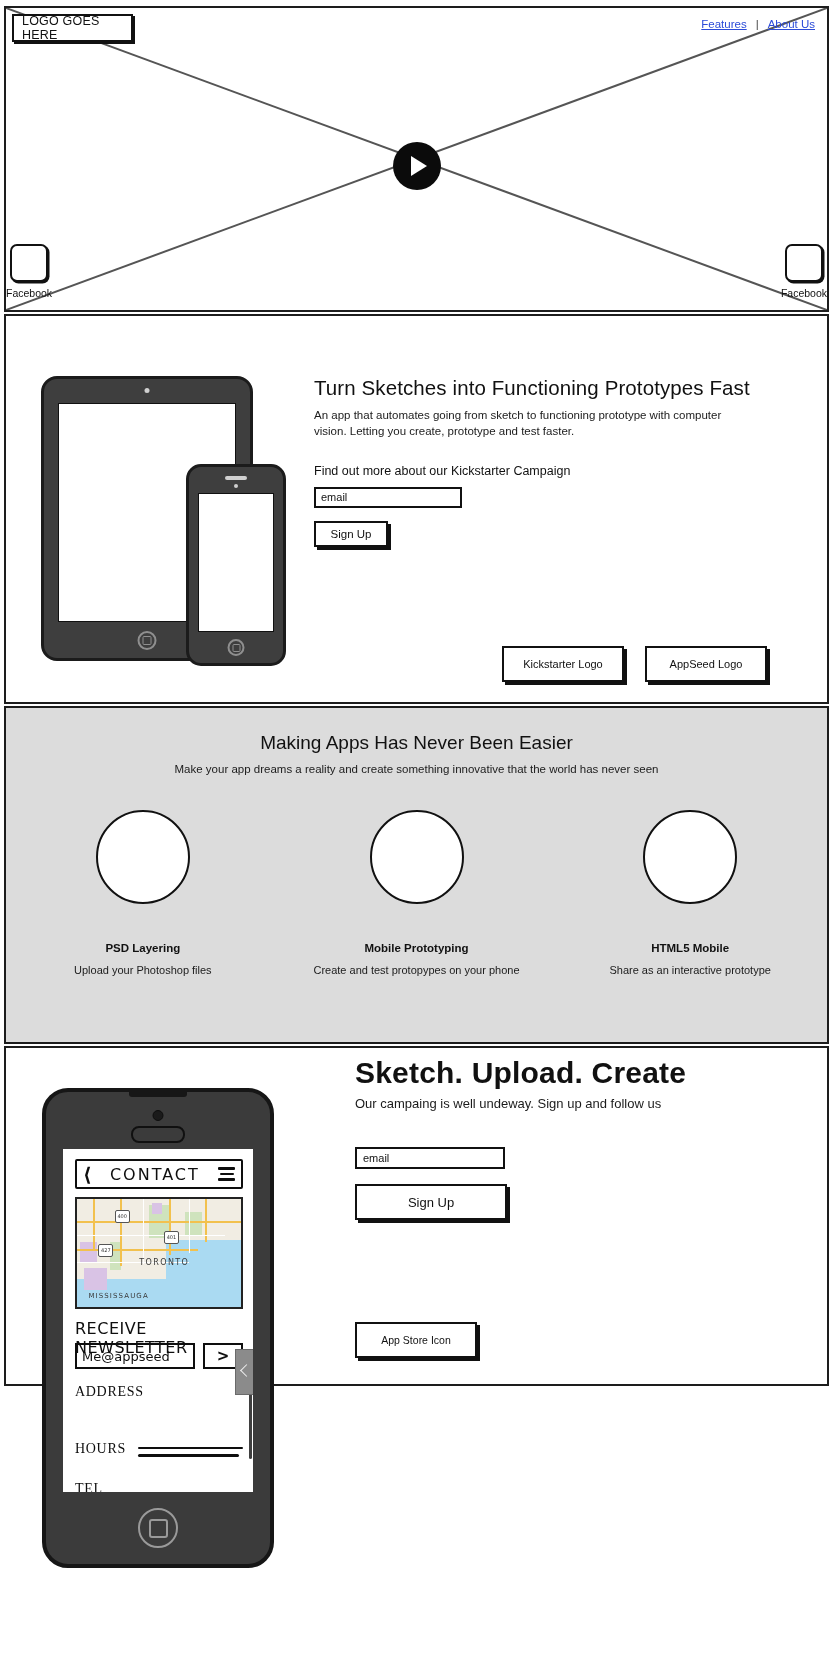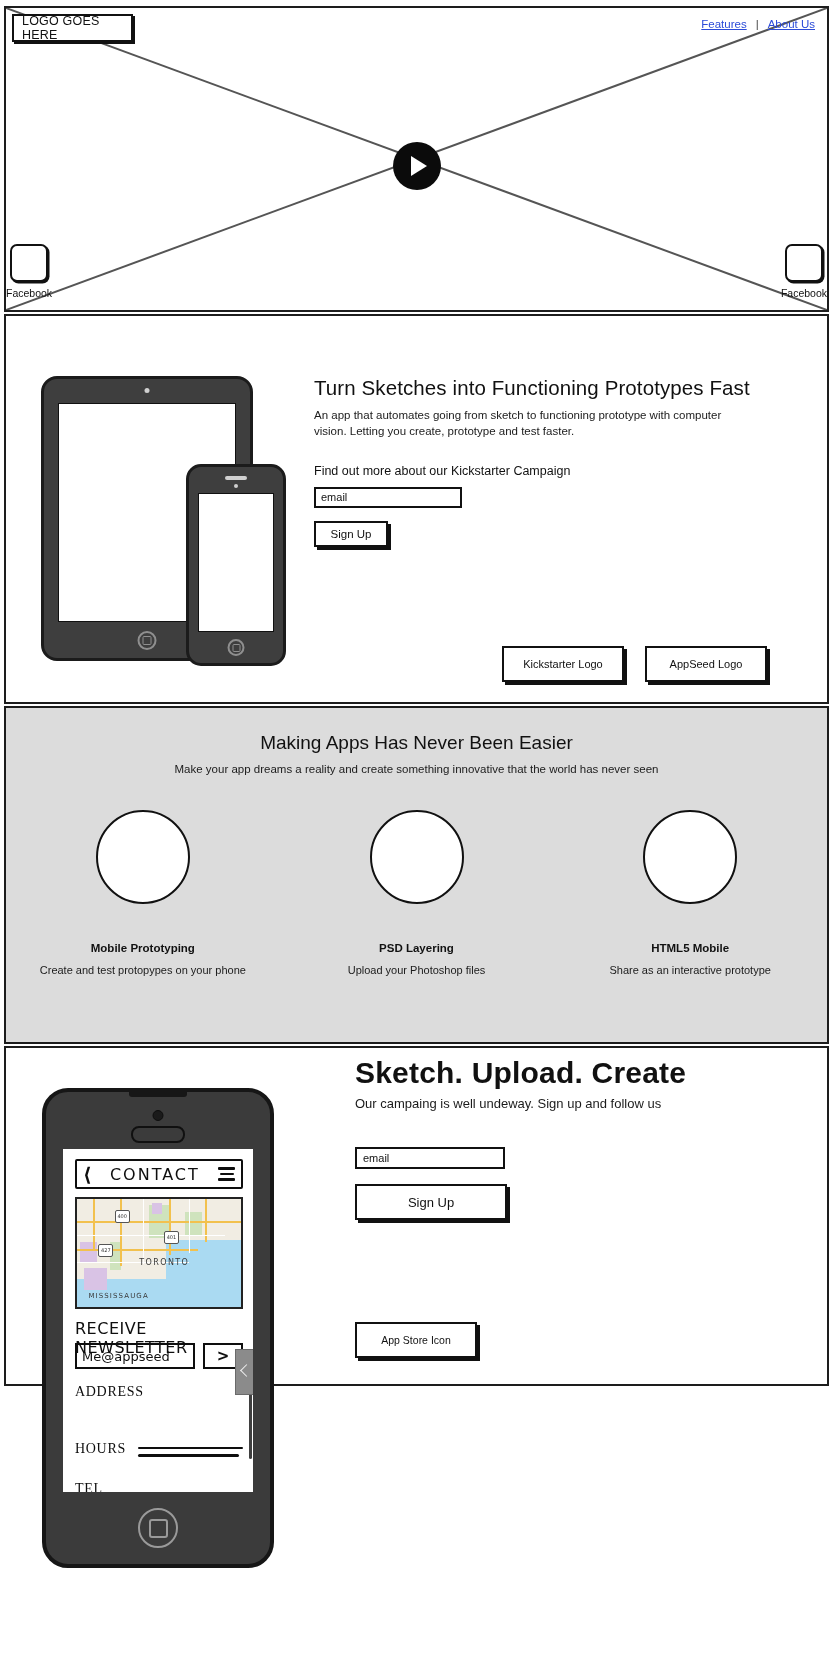--- a/index.html
+++ b/index.html
@@ -189,27 +189,27 @@
     </div>
   </div>
 
   <div class="sec" id="features">
     <div class="f-title">Making Apps Has Never Been Easier</div>
     <div class="f-sub">Make your app dreams a reality and create something innovative that the world has never seen</div>
 
     <div class="f-cols">
       <div class="f-col">
         <span class="f-circle"></span>
+        <span class="f-h">PSD Layering</span>
+        <span class="f-p">Upload your Photoshop files</span>
+      </div>
+      <div class="f-col">
+        <span class="f-circle"></span>
         <span class="f-h">Mobile Prototyping</span>
         <span class="f-p">Create and test protopypes on your phone</span>
-      </div>
-      <div class="f-col">
-        <span class="f-circle"></span>
-        <span class="f-h">PSD Layering</span>
-        <span class="f-p">Upload your Photoshop files</span>
       </div>
       <div class="f-col">
         <span class="f-circle"></span>
         <span class="f-h">HTML5 Mobile</span>
         <span class="f-p">Share as an interactive prototype</span>
       </div>
     </div>
   </div>
 
   <div class="sec" id="contact"></div>

